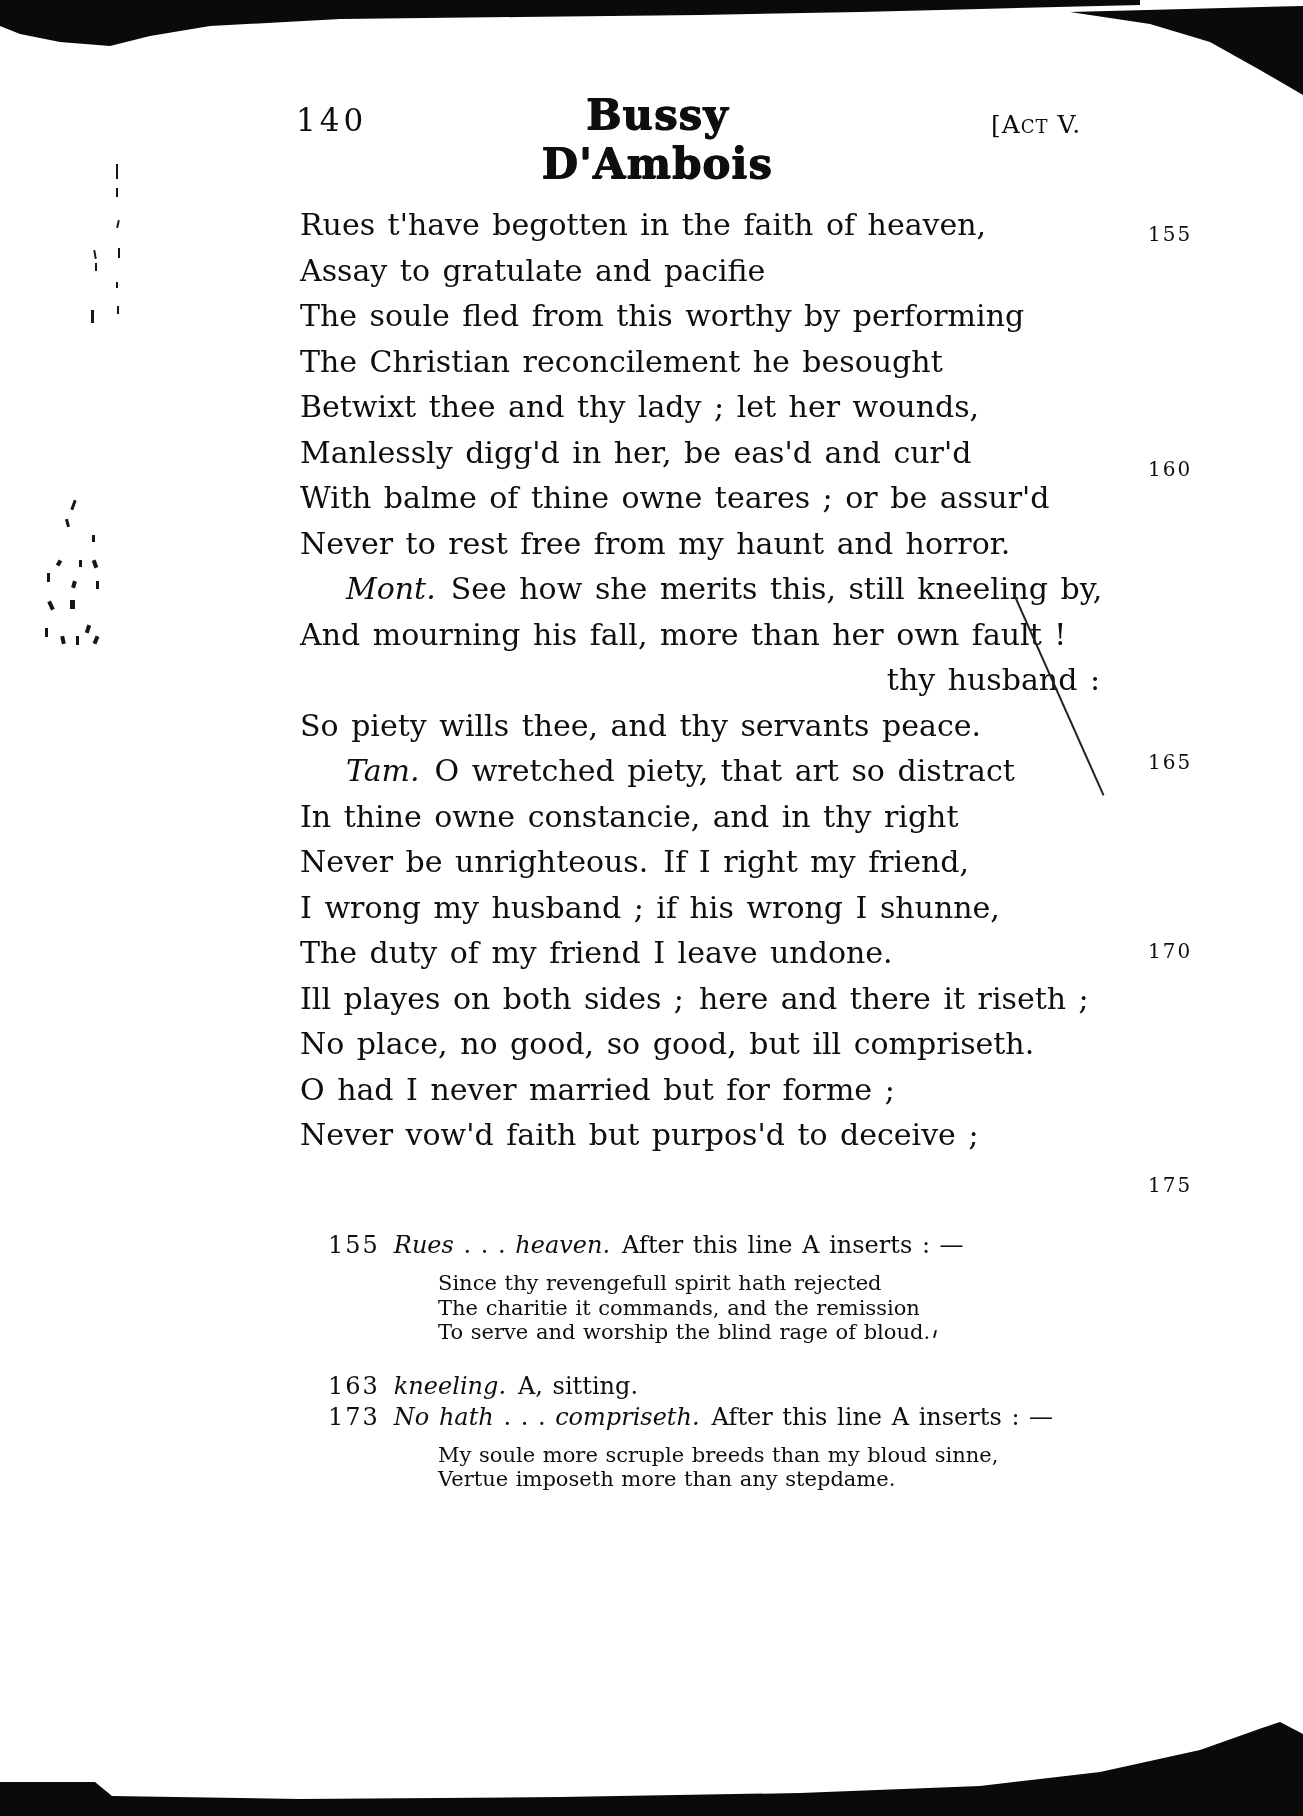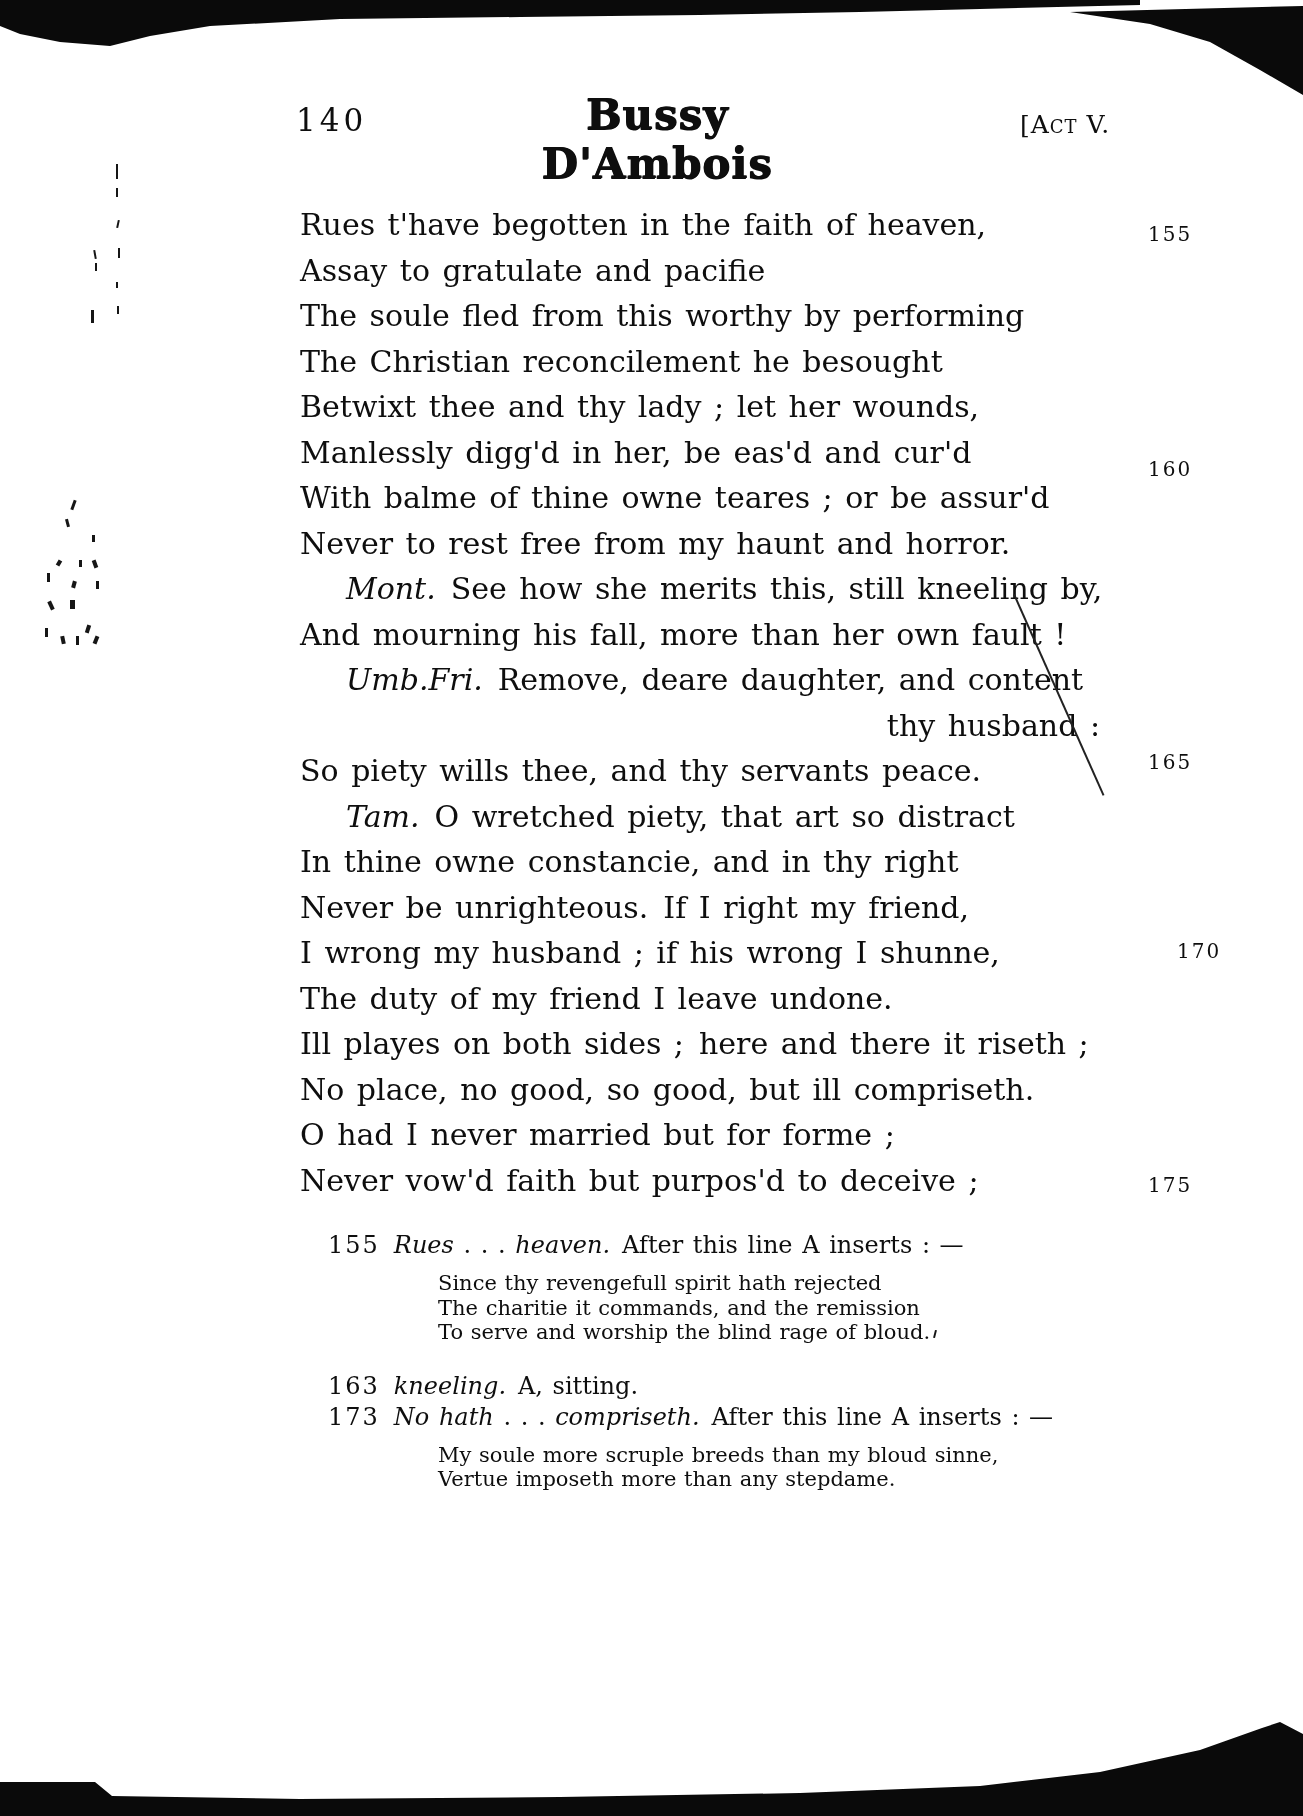--- a/index.html
+++ b/index.html
@@ -9,21 +9,21 @@
     font-family:"DejaVu Serif","Liberation Serif",serif;
   }
   .abs{position:absolute;}
   
   .page-number{left:296px;top:102px;font-size:31px;letter-spacing:4px;}
   .running-title{
     left:497px;top:90px;width:320px;text-align:center;
     font-size:42px;font-weight:bold;letter-spacing:1px;
     text-shadow:1px 0 0 currentColor, 0 .5px 0 currentColor;
   }
-  .act-header{left:1020px;top:110px;font-size:25px;font-variant:small-caps;letter-spacing:1px;}
+  .act-header{left:991px;top:110px;font-size:25px;font-variant:small-caps;letter-spacing:1px;}
   
   .verse{left:300px;top:202px;width:800px;font-size:30px;line-height:45.5px;word-spacing:3px;}
   .vline{white-space:nowrap;height:45.5px;}
   .indent-1{padding-left:46px;}
   .indent-2{padding-left:122px;text-align:right;}
   .it{font-style:italic;}
   
   .rail{left:1148px;top:202px;width:80px;height:1050px;}
   .mnum{position:absolute;font-size:20px;letter-spacing:2px;}
   
@@ -53,39 +53,38 @@
     <div class="vline indent-0"><span>Rues t'have begotten in the faith of heaven,</span></div>
     <div class="vline indent-0"><span>Assay to gratulate and pacifie</span></div>
     <div class="vline indent-0"><span>The soule fled from this worthy by performing</span></div>
     <div class="vline indent-0"><span>The Christian reconcilement he besought</span></div>
     <div class="vline indent-0"><span>Betwixt thee and thy lady ; let her wounds,</span></div>
     <div class="vline indent-0"><span>Manlessly digg'd in her, be eas'd and cur'd</span></div>
     <div class="vline indent-0"><span>With balme of thine owne teares ; or be assur'd</span></div>
     <div class="vline indent-0"><span>Never to rest free from my haunt and horror.</span></div>
     <div class="vline indent-1"><span class="it">Mont.</span><span> See how she merits this, still kneeling by,</span></div>
     <div class="vline indent-0"><span>And mourning his fall, more than her own fault !</span></div>
-    <div class="vline indent-1"><span class="it">Umb.Fri.</span><span> Remove, deare daughter, and content</span></div>
     <div class="vline indent-2"><span>thy husband :</span></div>
     <div class="vline indent-0"><span>So piety wills thee, and thy servants peace.</span></div>
     <div class="vline indent-1"><span class="it">Tam.</span><span> O wretched piety, that art so distract</span></div>
     <div class="vline indent-0"><span>In thine owne constancie, and in thy right</span></div>
     <div class="vline indent-0"><span>Never be unrighteous. If I right my friend,</span></div>
     <div class="vline indent-0"><span>I wrong my husband ; if his wrong I shunne,</span></div>
     <div class="vline indent-0"><span>The duty of my friend I leave undone.</span></div>
     <div class="vline indent-0"><span>Ill playes on both sides ; here and there it riseth ;</span></div>
     <div class="vline indent-0"><span>No place, no good, so good, but ill compriseth.</span></div>
     <div class="vline indent-0"><span>O had I never married but for forme ;</span></div>
     <div class="vline indent-0"><span>Never vow'd faith but purpos'd to deceive ;</span></div>
   </div>
 
 <div class="abs rail">
     <div class="mnum" style="top: 20.475px;">155</div>
     <div class="mnum" style="top: 254.8px; text-align: right;">160</div>
     <div class="mnum" style="top: 548px;">165</div>
-    <div class="mnum" style="top: 737.1px; margin-left: 29px;">170</div>
+    <div class="mnum" style="top: 737.1px;">170</div>
     <div class="mnum" style="top: 971.425px;">175</div>
   </div>
 
 <div class="abs footnotes">
     <div class="fnhead"><span class="fnnum">155 </span><span class="it">Rues</span><span> . . . </span><span class="it">heaven.</span><span> After this line A inserts : —</span></div>
     <div class="fnquote">
       <div>Since thy revengefull spirit hath rejected</div>
       <div>The charitie it commands, and the remission</div>
       <div>To serve and worship the blind rage of bloud.</div>
     </div>

